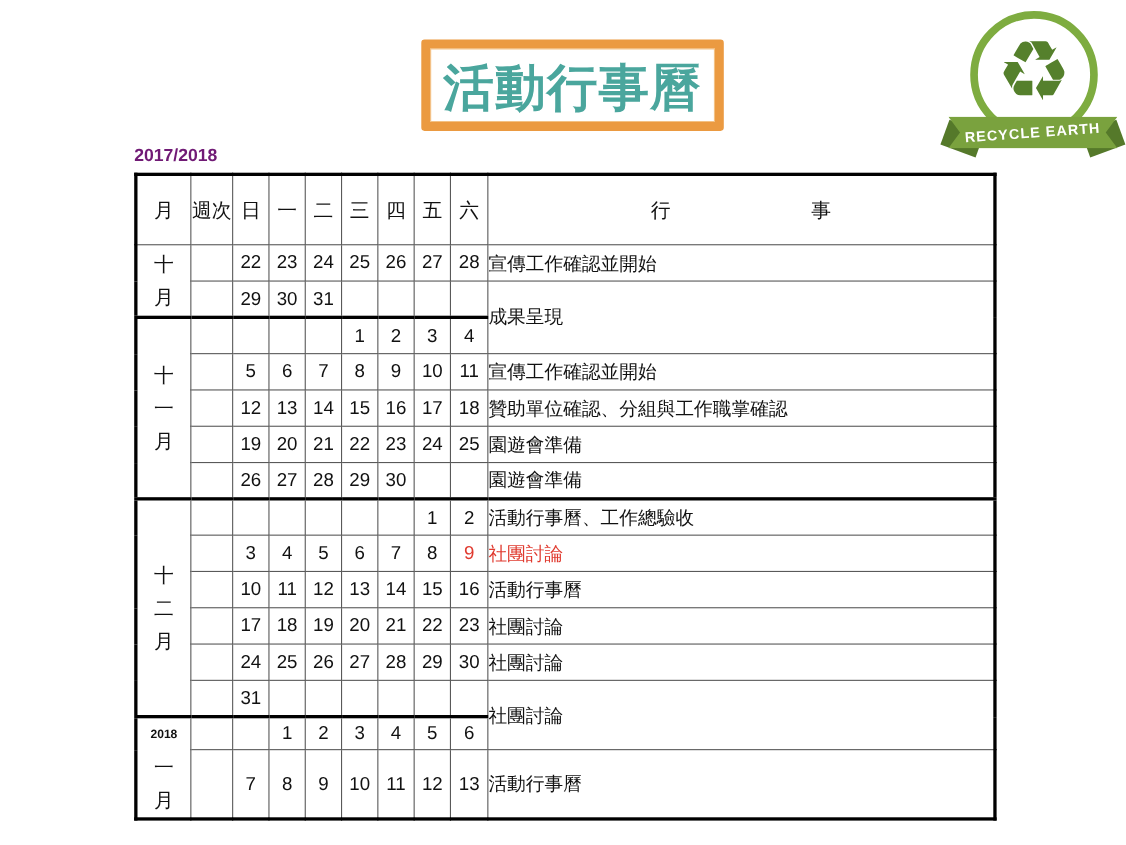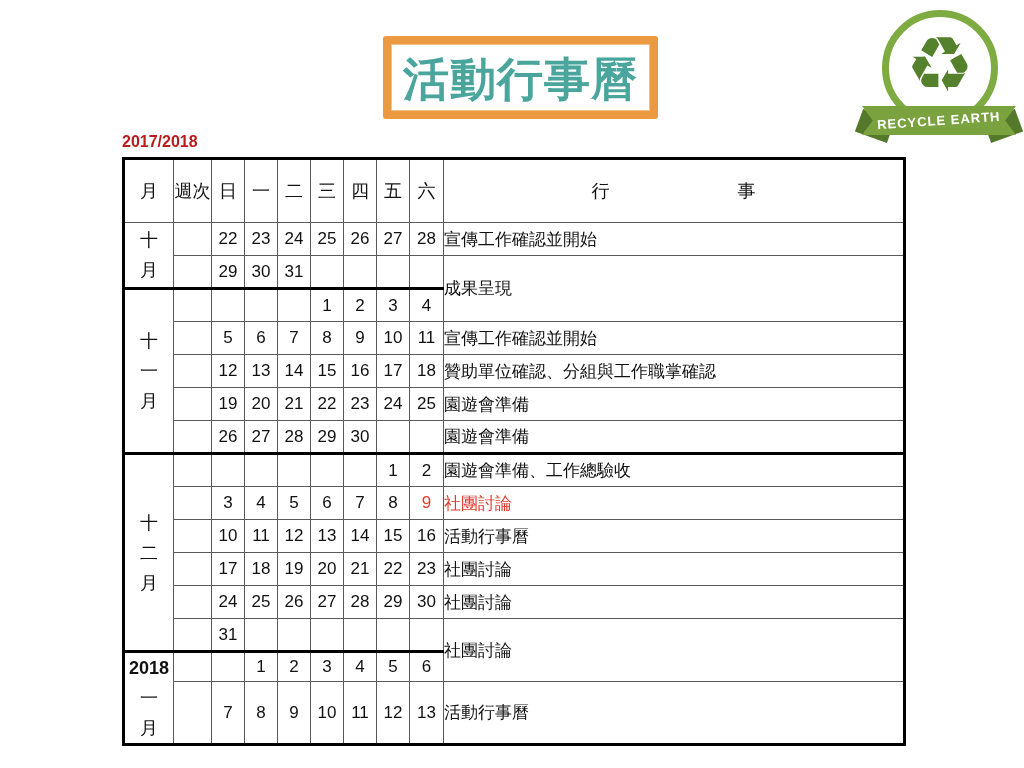--- a/index.html
+++ b/index.html
@@ -40,21 +40,21 @@
     clip-path:polygon(0 0,100% 0,93% 50%,100% 100%,0 100%,7% 50%);
     display:flex;align-items:center;justify-content:center;
   }
   .ribbon-text{
     font-family:"Liberation Sans",sans-serif;font-weight:700;font-size:13px;
     color:#ffffff;letter-spacing:1px;transform:rotate(-4deg);white-space:nowrap;
   }
   
   .year-label{
     position:absolute;left:122px;top:133px;
-    font-family:"Liberation Sans",sans-serif;font-weight:700;font-size:16px;color:#b91c1c;
+    font-family:"Liberation Sans",sans-serif;font-weight:700;font-size:16px;color:#701a75;
   }
   
   table.cal{
     position:absolute;left:122px;top:157px;
     border-collapse:collapse;table-layout:fixed;border:3px solid #000;
   }
   table.cal td, table.cal th{
     border:1px solid #595959;padding:0;vertical-align:middle;
     font-weight:normal;overflow:hidden;
   }
@@ -66,21 +66,21 @@
     text-align:center;font-family:"Liberation Serif",serif;
     font-size:18px;color:#111;line-height:1.25;
   }
   .event-hdr-inner{display:flex;justify-content:center;gap:128px;}
   .month-cell{
     text-align:center;font-size:18px;color:#111;
     font-family:"Liberation Serif",serif;
   }
   .month-cell div{line-height:30px;}
   .month-cell div.num{
-    font-family:"Liberation Sans",sans-serif;font-weight:700;font-size:18px;
+    font-family:"Liberation Sans",sans-serif;font-weight:700;font-size:11px;
   }
   .date-cell{
     text-align:center;font-family:"Liberation Sans",sans-serif;
     font-weight:700;font-size:17px;color:#111;
   }
   .event-cell{
     text-align:left;padding-left:9px;font-size:17px;color:#111;
     font-family:"Liberation Serif",serif;white-space:nowrap;
   }
   .week-cell{background:#fff;}
@@ -234,21 +234,21 @@
           <div>月</div>
         </td>
         <td class="week-cell"></td>
         <td class="date-cell"></td>
         <td class="date-cell"></td>
         <td class="date-cell"></td>
         <td class="date-cell"></td>
         <td class="date-cell"></td>
         <td class="date-cell">1</td>
         <td class="date-cell">2</td>
-        <td rowspan="1" class="event-cell">園遊會準備、工作總驗收</td>
+        <td rowspan="1" class="event-cell">活動行事曆、工作總驗收</td>
       </tr>
       <tr>
         <td class="week-cell"></td>
         <td class="date-cell">3</td>
         <td class="date-cell">4</td>
         <td class="date-cell">5</td>
         <td class="date-cell">6</td>
         <td class="date-cell">7</td>
         <td class="date-cell">8</td>
         <td class="date-cell red">9</td>

